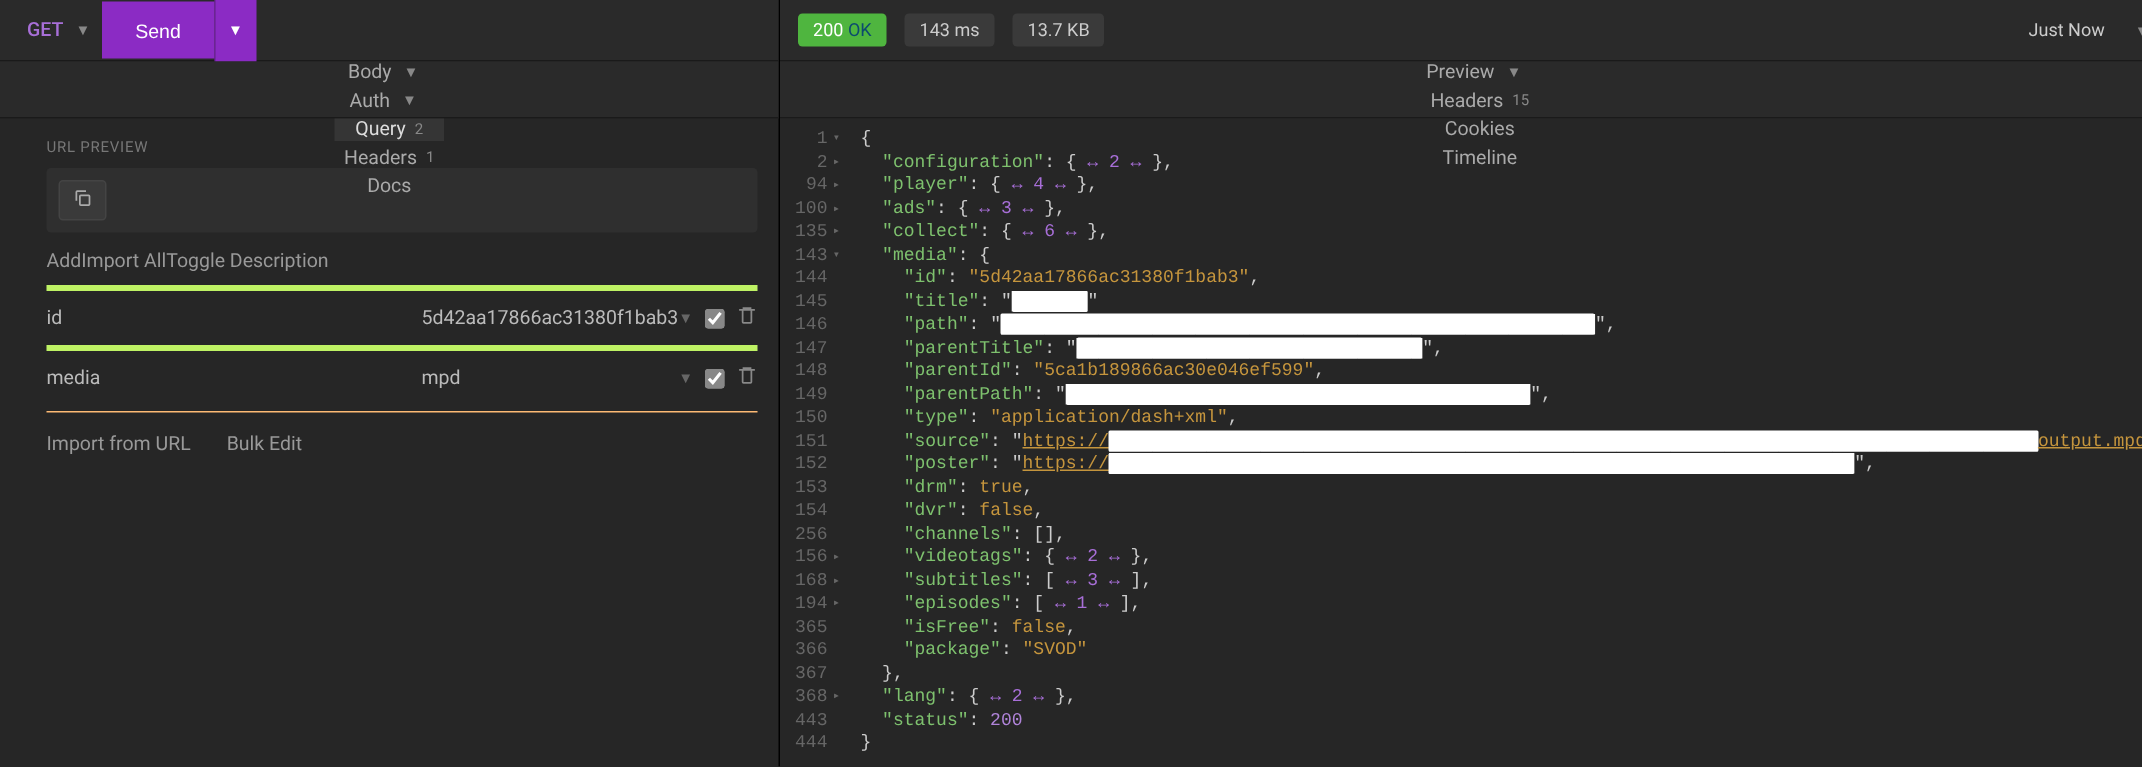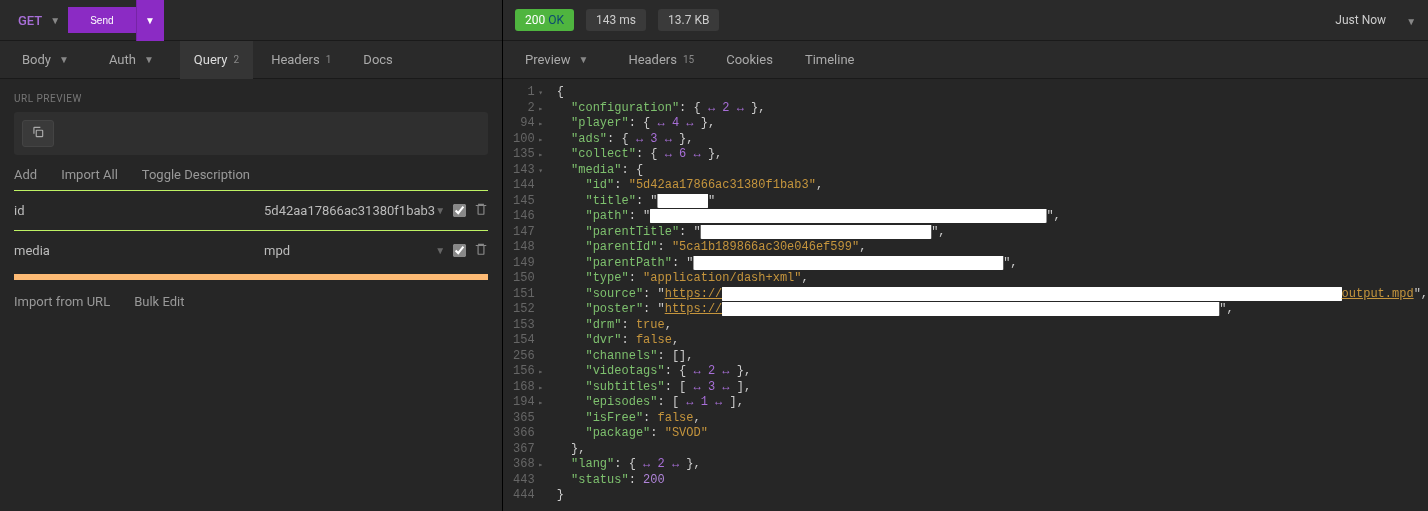--- a/index.html
+++ b/index.html
@@ -5,48 +5,48 @@
 * { margin:0; padding:0; box-sizing:border-box; }
 body { font-family:-apple-system,BlinkMacSystemFont,"Segoe UI",Roboto,sans-serif; font-size:13px; background:#262626; color:#ccc; width:1428px; height:511px; overflow:hidden; display:flex; }
 
 .pane-left { width:579px; display:flex; flex-direction:column; border-right:1px solid #000; }
 .pane-right { flex:1; display:flex; flex-direction:column; }
 
 .topbar { display:flex; align-items:center; height:41px; background:#2a2a2a; border-bottom:1px solid #1a1a1a; }
 .method { color:#a86fd8; padding:0 8px 0 18px; font-weight:500; }
 .chev { font-size:10px; color:#888; margin-right:8px; }
 .url-input { flex:1; background:transparent; border:none; color:#ccc; font-size:13px; padding:0 6px; outline:none; }
-.send-btn { background:#8b2bc4; color:#fff; border:none; height:26px; padding:0 22px; font-size:10px; cursor:pointer; }
+.send-btn { background:#8b2bc4; color:#fff; border:none; height:38px; padding:0 22px; font-size:13px; cursor:pointer; }
 .send-dd { background:#8b2bc4; border:none; color:#fff; height:41px; width:28px; cursor:pointer; font-size:10px; border-left:1px solid rgba(0,0,0,0.15); }
 
-.tabs { display:flex; align-items:center; height:38px; background:#2a2a2a; border-bottom:1px solid #1a1a1a; padding:0 8px; gap:4px; }
+.tabs { display:flex; align-items:center; height:38px; background:#2a2a2a; border-bottom:1px solid #1a1a1a; padding:0 8px; gap:4px;flex-direction:column; }
 .tab { padding:0 14px; height:38px; display:flex; align-items:center; color:#aaa; cursor:pointer; gap:4px; position:relative; }
 .tab.active { background:#353535; color:#ddd; }
 .tab sup { font-size:10px; color:#888; margin-left:2px; }
 .tab .chev{margin-left:4px;}
 
-.body-section { flex:1; padding:10px 14px; overflow:auto; }
+.body-section { flex:1; padding:10px 14px; overflow:auto;margin-left:17px; }
 .section-label { font-size:10px; letter-spacing:0.5px; color:#777; margin:4px 0 8px; }
 .url-preview-row { display:flex; gap:8px; align-items:flex-start; background:#2f2f2f; padding:8px; border-radius:3px; color:#888; font-family:"SFMono-Regular",Consolas,monospace; font-size:12px; line-height:1.45; }
 .url-preview-text { flex:1; word-break:break-all; }
 .redact { background:#fff; color:#fff; padding:0 2px; border-radius:2px; }
 .copy-btn { background:#3a3a3a; border:1px solid #444; color:#aaa; padding:4px 8px; border-radius:3px; cursor:pointer; font-size:12px; }
 
-.actions-row { display:flex; gap:24px; padding:12px 0 8px; color:#999; }
+.actions-row { display:flex; padding:12px 0 8px; color:#999; }
 .actions-row span { cursor:pointer; }
 
-.param-row { display:flex; align-items:center; height:40px; border-top:1px solid #bef264; }
+.param-row { display:flex; align-items:center; height:40px; border-top:4px solid #bef264; }
 .param-key { width:250px; color:#bbb; }
 .param-val { flex:1; color:#bbb; }
 .param-ctrls { display:flex; gap:8px; align-items:center; }
 .mini-chev{font-size:10px;color:#666;cursor:pointer;}
 .checkbox{width:13px;height:13px;accent-color:#888;}
 .trash{color:#888;cursor:pointer;}
 
-.bottom-actions{display:flex;gap:24px;padding:14px 0;color:#999;border-top:6px solid #fdba74;margin-top:4px;}
+.bottom-actions{display:flex;gap:24px;padding:14px 0;color:#999;border-top:1px solid #fdba74;margin-top:4px;}
 .bottom-actions span{cursor:pointer;}
 
 
 .status-bar { display:flex; align-items:center; height:41px; background:#2a2a2a; border-bottom:1px solid #1a1a1a; padding:0 12px; gap:12px; }
 .badge{padding:4px 10px;border-radius:3px;font-size:12px;background:#3a3a3a;color:#ccc;}
 .badge.green{background:#4fb53f;color:#fff;}
 .badge.green .ok{color:#0c4a6e;margin-left:3px;}
 .spacer{flex:1;}
 .time-label{color:#ccc;font-size:12px;display:flex;align-items:flex-end;gap:20px;cursor:pointer;}
 

